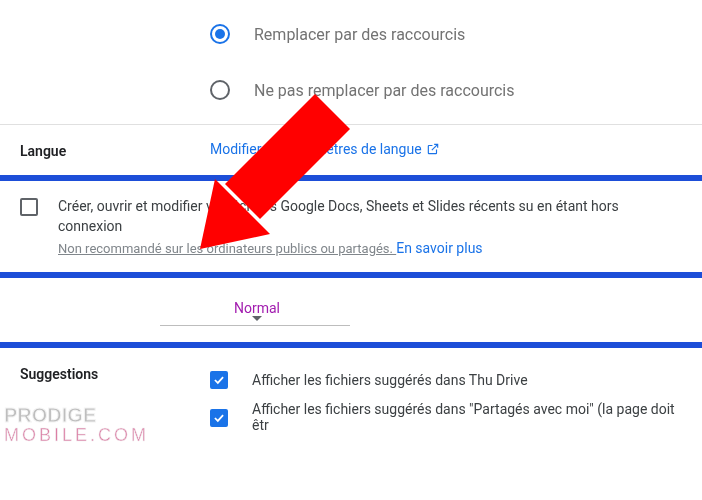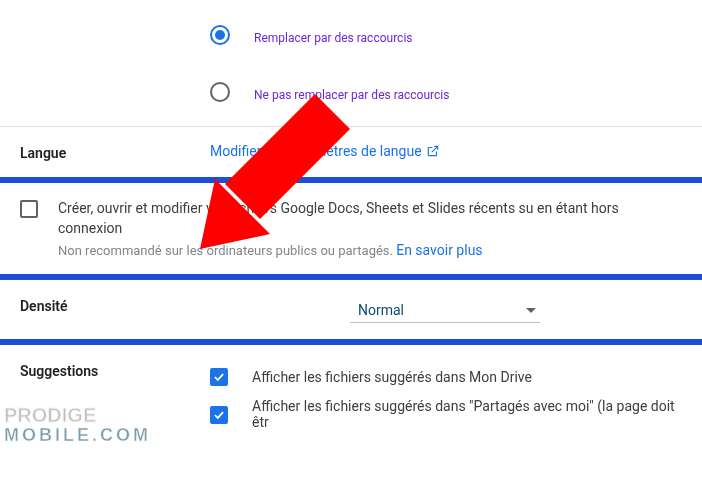--- a/index.html
+++ b/index.html
@@ -60,23 +60,22 @@
     content: "";
     width: 10px;
     height: 10px;
     background: #1a73e8;
     border-radius: 50%;
   }
   .radio.unselected {
     border: 2px solid #5f6368;
   }
   .radio-label {
-    font-size: 12px;
-    color: #6d28d9;
-    margin-top: 7px;
+    font-size: 16px;
+    color: #737373;
   }
   .link {
     color: #1a73e8;
     text-decoration: none;
     font-size: 14px;
     display: inline-flex;
     align-items: center;
     gap: 4px;
   }
   .ext-icon { width: 14px; height: 14px; }
@@ -93,31 +92,32 @@
     justify-content: center;
     cursor: pointer;
   }
   .checkbox.checked {
     background: #1a73e8;
     border-color: #1a73e8;
   }
   .checkbox.checked svg { width: 14px; height: 14px; }
   .offline-wrap { display: flex; align-items: flex-start; }
   .offline-text { font-size: 14px; color: #3c4043; line-height: 1.4; }
-  .offline-sub { font-size: 13px; color: #80868b; margin-top: 4px; }
+  .offline-sub { font-size: 13px; color: #80868b; margin-top: 4px; text-decoration: underline; }
   .density-select {
     display: flex;
     align-items: center;
     justify-content: space-between;
     border-bottom: 1px solid #bdbdbd;
     padding: 6px 4px 4px 8px;
     width: 190px;
     margin-left: 140px;
     cursor: pointer;
-    color: #0c4a6e;
+    color: #a21caf;
+    flex-direction: column;
   }
   .density-select .caret {
     width: 0; height: 0;
     border-left: 5px solid transparent;
     border-right: 5px solid transparent;
     border-top: 5px solid #5f6368;
   }
   .suggestion-row {
     display: flex;
     align-items: center;
@@ -144,23 +144,23 @@
   .watermark .line1 {
     font-size: 20px;
     font-weight: 900;
     letter-spacing: 0px;
     color: #8a8a8a;
     -webkit-text-stroke: 1px #ececec;
     text-shadow: 0 1px 0 #fff;
   }
   .watermark .line2 {
     font-size: 18px;
-    font-weight: 700;
+    font-weight: 400;
     letter-spacing: 3px;
-    color: #0c4a6e;
+    color: #be185d;
     -webkit-text-stroke: 0.5px #ececec;
     margin-top: -2px;
   }
 </style>
 </head>
 <body>
 
 <div class="radio-group">
   <div class="radio-row">
     <span class="radio selected"></span>
@@ -192,39 +192,38 @@
     <div>
       <div class="offline-text">Créer, ouvrir et modifier vos fichiers Google Docs, Sheets et Slides récents su en étant hors connexion</div>
       <div class="offline-sub">
         <span>Non recommandé sur les ordinateurs publics ou partagés. </span><a href="#" class="link">En savoir plus</a>
       </div>
     </div>
   </div>
 </div>
 
 <div class="section">
-  <div class="section-label">Densité</div>
   <div class="section-content">
     <div class="density-select">
       <span>Normal</span>
       <span class="caret"></span>
     </div>
   </div>
 </div>
 
 <div class="section" style="border-bottom:none;">
   <div class="section-label">Suggestions</div>
   <div class="section-content">
     <div class="suggestion-row">
       <span class="checkbox checked">
         <svg viewBox="0 0 24 24" fill="none" stroke="#fff" stroke-width="3">
             <path d="M5 12l5 5L19 7"></path>
           </svg>
       </span>
-      <span class="suggestion-label">Afficher les fichiers suggérés dans Mon Drive</span>
+      <span class="suggestion-label">Afficher les fichiers suggérés dans Thu Drive</span>
     </div>
     <div class="suggestion-row">
       <span class="checkbox checked">
         <svg viewBox="0 0 24 24" fill="none" stroke="#fff" stroke-width="3">
             <path d="M5 12l5 5L19 7"></path>
           </svg>
       </span>
       <span class="suggestion-label">Afficher les fichiers suggérés dans "Partagés avec moi" (la page doit êtr</span>
     </div>
   </div>

